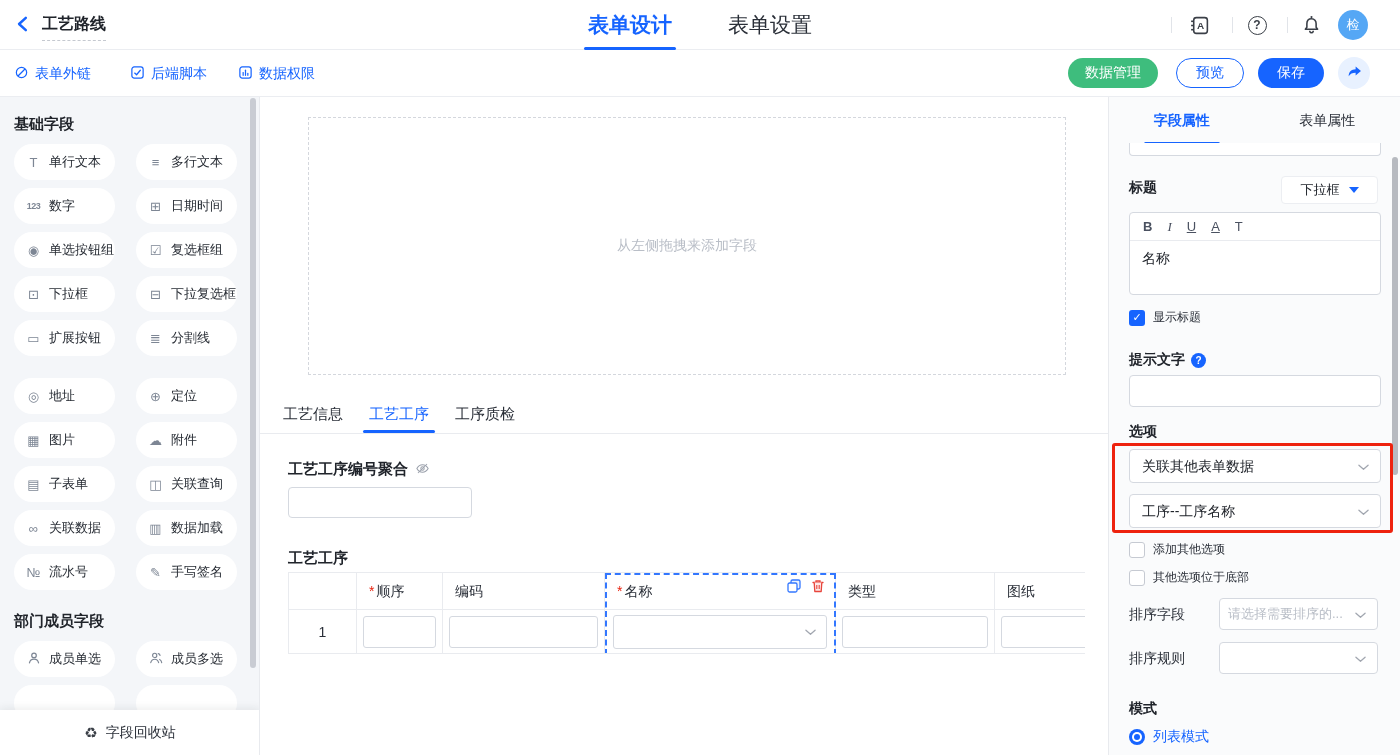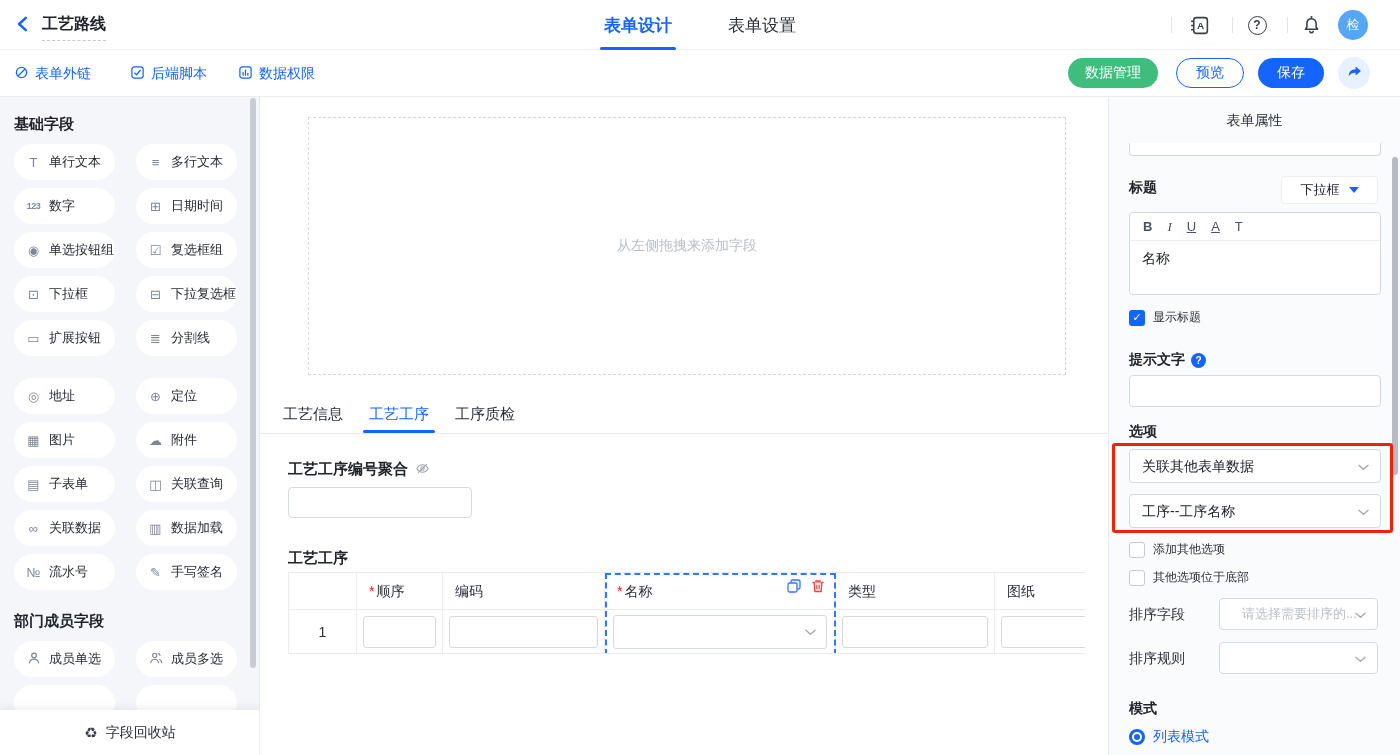--- a/index.html
+++ b/index.html
@@ -4,21 +4,21 @@
 <style>
   * { margin:0; padding:0; box-sizing:border-box; }
   html,body { width:1400px; height:755px; font-family:"Liberation Sans","DejaVu Sans",sans-serif; background:#fff; overflow:hidden; }
   .app { position:relative; width:1400px; height:755px; background:#fff; color:#20242b; }
 
   
   .topbar { position:absolute; left:0; top:0; width:1400px; height:50px; background:#fff; border-bottom:1px solid #ebedf1; z-index:30; }
   .backbtn { position:absolute; left:14px; top:15px; width:20px; height:20px; cursor:pointer; }
   .apptitle { position:absolute; left:42px; top:14px; font-size:16px; font-weight:700; color:#20242b; border-bottom:1px dashed #c5c9d0; padding-bottom:5px; }
   .htabs { position:absolute; left:50%; top:0; transform:translateX(-50%); height:50px; display:flex; gap:56px; }
-  .htab { position:relative; height:50px; display:flex; align-items:center; font-size:17px; color:#2a2f38; cursor:pointer; }
+  .htab { position:relative; height:50px; display:flex; align-items:center; font-size:21px; color:#2a2f38; cursor:pointer; }
   .htab.active { color:#1664ff; font-weight:600; }
   .htab.active::after { content:""; position:absolute; left:-4px; right:-4px; bottom:0; height:3px; background:#1664ff; border-radius:2px; }
   .greenpill { position:absolute; left:1068px; top:10px; width:90px; height:30px; background:#3ebd7d; color:#fff; font-size:14px; border-radius:16px; display:flex; align-items:center; justify-content:center; cursor:pointer;margin-top:48px; }
   .vsep { position:absolute; top:17px; width:1px; height:16px; background:#e1e4e9; }
   .hicon { position:absolute; top:14px; width:22px; height:22px; display:flex; align-items:center; justify-content:center; cursor:pointer; }
   .qicon { width:19px; height:19px; border:1.5px solid #3a3f47; border-radius:50%; font-size:12px; font-weight:700; color:#3a3f47; display:flex; align-items:center; justify-content:center; }
   .avatar { position:absolute; left:1338px; top:10px; width:30px; height:30px; border-radius:50%; background:#55a7f5; color:#fff; font-size:13px; display:flex; align-items:center; justify-content:center; cursor:pointer; }
 
   
   .toolbar2 { position:absolute; left:0; top:50px; width:1400px; height:47px; background:#fff; border-bottom:1px solid #ebedf1; z-index:25; }
@@ -90,21 +90,21 @@
   .econtent { padding:9px 12px; font-size:14px; color:#20242b; }
   .chkrow { position:absolute; left:20px; display:flex; align-items:center; gap:8px; cursor:pointer; }
   .chk { width:16px; height:16px; border-radius:3px; flex:none; }
   .chk.on { background:#1664ff; color:#fff; font-size:11px; display:flex; align-items:center; justify-content:center; }
   .chk.off { background:#fff; border:1px solid #c6cad2; }
   .chklabel { font-size:12px; color:#2a2f38; }
   .helpdot { width:15px; height:15px; border-radius:50%; background:#1664ff; color:#fff; font-size:10px; font-weight:700; display:flex; align-items:center; justify-content:center; }
   .pinput { position:absolute; left:20px; top:278px; width:252px; height:32px; background:#fff; border:1px solid #d5d9e0; border-radius:4px; }
   .pselect { position:absolute; left:20px; width:252px; height:34px; background:#fff; border:1px solid #d5d9e0; border-radius:4px; font-size:14px; color:#20242b; line-height:32px; padding-left:12px; cursor:pointer; }
   .pselect svg, .sselect svg { position:absolute; right:11px; top:14px; }
-  .sselect { position:absolute; left:110px; width:159px; height:32px; background:#fff; border:1px solid #d5d9e0; border-radius:4px; font-size:13px; line-height:30px; padding-left:22px; cursor:pointer; }
+  .sselect { position:absolute; left:110px; width:159px; height:32px; background:#fff; border:1px solid #d5d9e0; border-radius:4px; font-size:13px; line-height:30px; padding-left:8px; cursor:pointer; }
   .sselect svg { top:13px; }
   .phold { color:#b9bec7; overflow:hidden; white-space:nowrap; display:block; width:120px; }
   .radio-outer { width:16px; height:16px; border-radius:50%; background:#1664ff; display:flex; align-items:center; justify-content:center; flex:none; }
   .radio-mid { width:10px; height:10px; border-radius:50%; background:#fff; display:flex; align-items:center; justify-content:center; }
   .radio-in { width:6px; height:6px; border-radius:50%; background:#1664ff; }
   .radiolabel { font-size:14px; color:#1664ff; }
   .pscroll { position:absolute; right:2px; top:60px; width:6px; height:318px; background:#b7bac0; border-radius:3px; }
 
   
   .red-annot { position:absolute; left:1112px; top:443px; width:281px; height:90px; border:3px solid #ee220e; border-radius:3px; z-index:50; pointer-events:none; }
@@ -368,20 +368,21 @@
               <path d="M4.2 4.5 L4.8 13.5 L11.2 13.5 L11.8 4.5" fill="#fde8e7" stroke="#e8453c" stroke-width="1.3" stroke-linejoin="round"></path>
               <line x1="6.8" y1="7" x2="6.8" y2="11" stroke="#e8453c" stroke-width="1.1"></line>
               <line x1="9.2" y1="7" x2="9.2" y2="11" stroke="#e8453c" stroke-width="1.1"></line>
             </svg></span>
       </div>
     </div>
   </div>
 
   <div class="panel">
     <div class="ptabs">
+      <div class="ptab active">字段属性</div>
       <div class="ptab">表单属性</div>
     </div>
     <div class="cutinput"></div>
 
     <div class="plabel" style="top:82px">标题</div>
     <div class="widgetsel">
       <span>下拉框</span>
       <span class="caret-dn"></span>
     </div>
 

